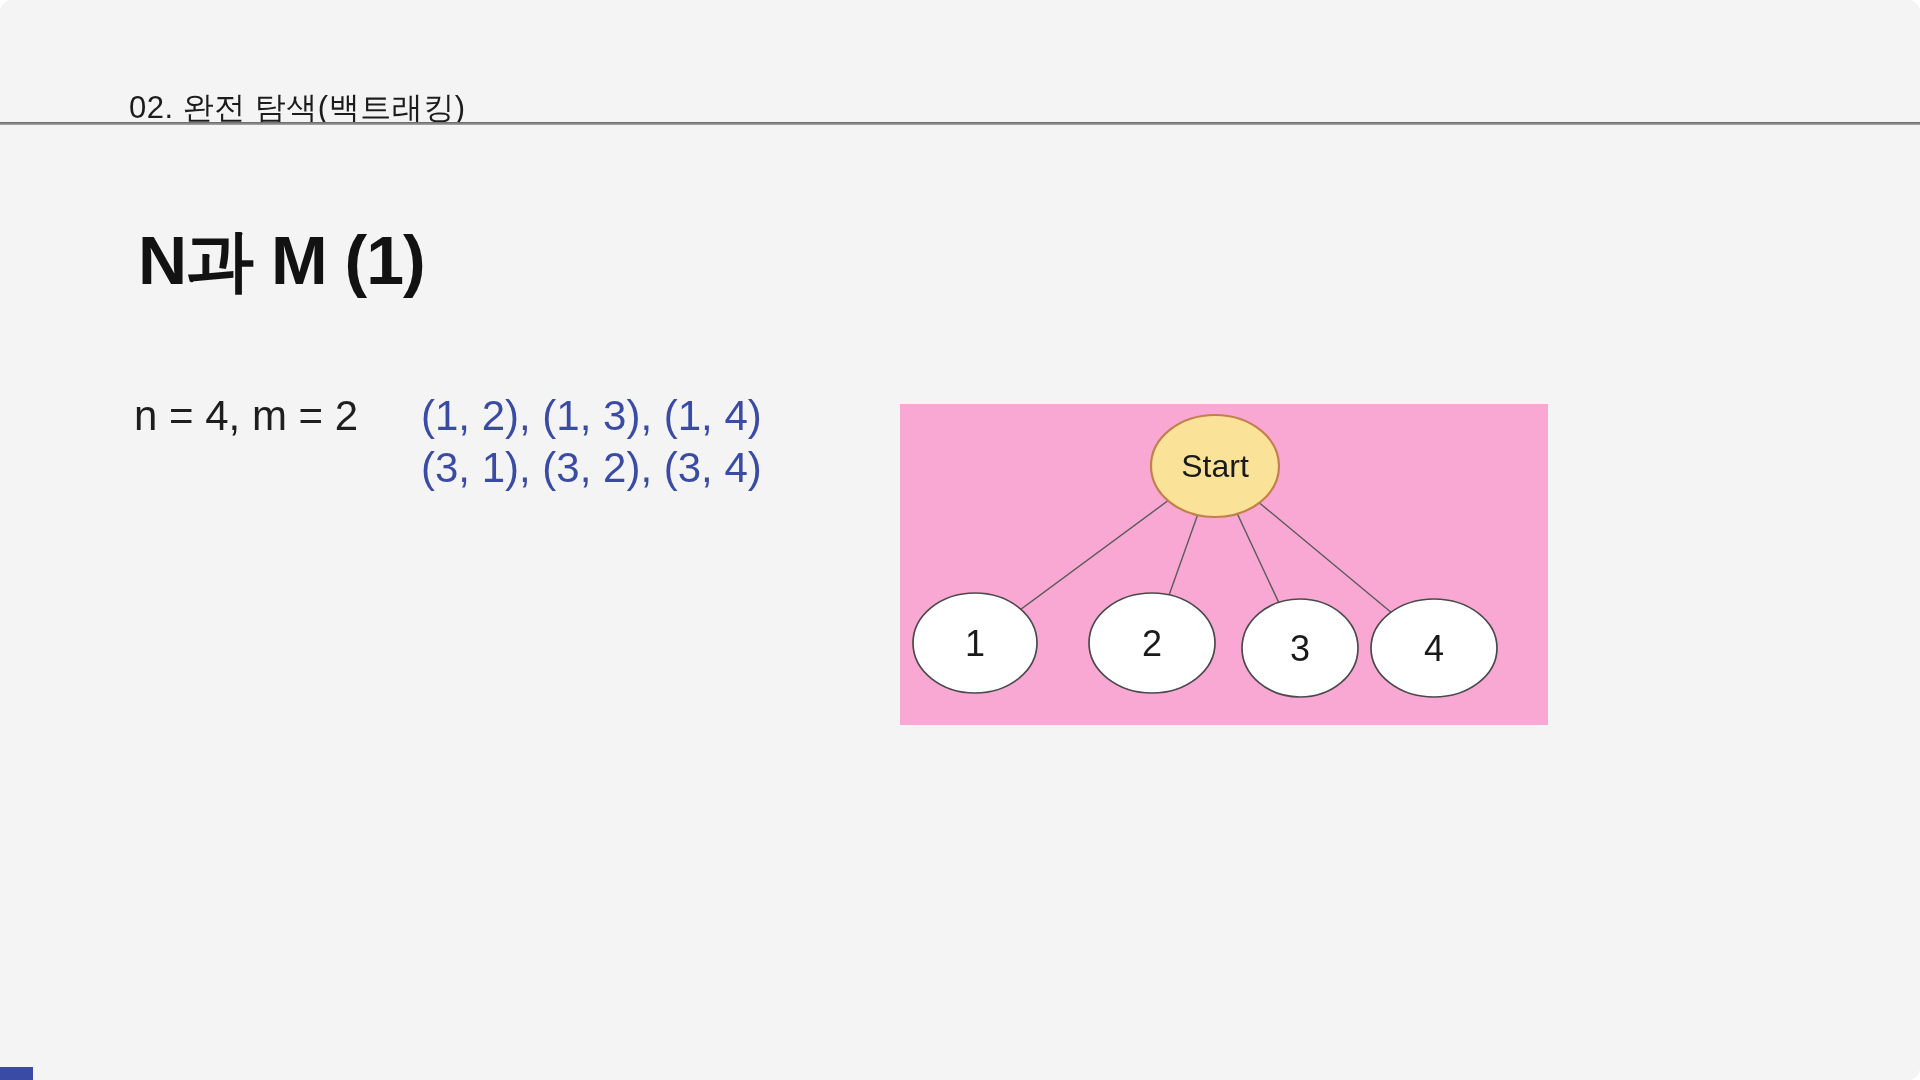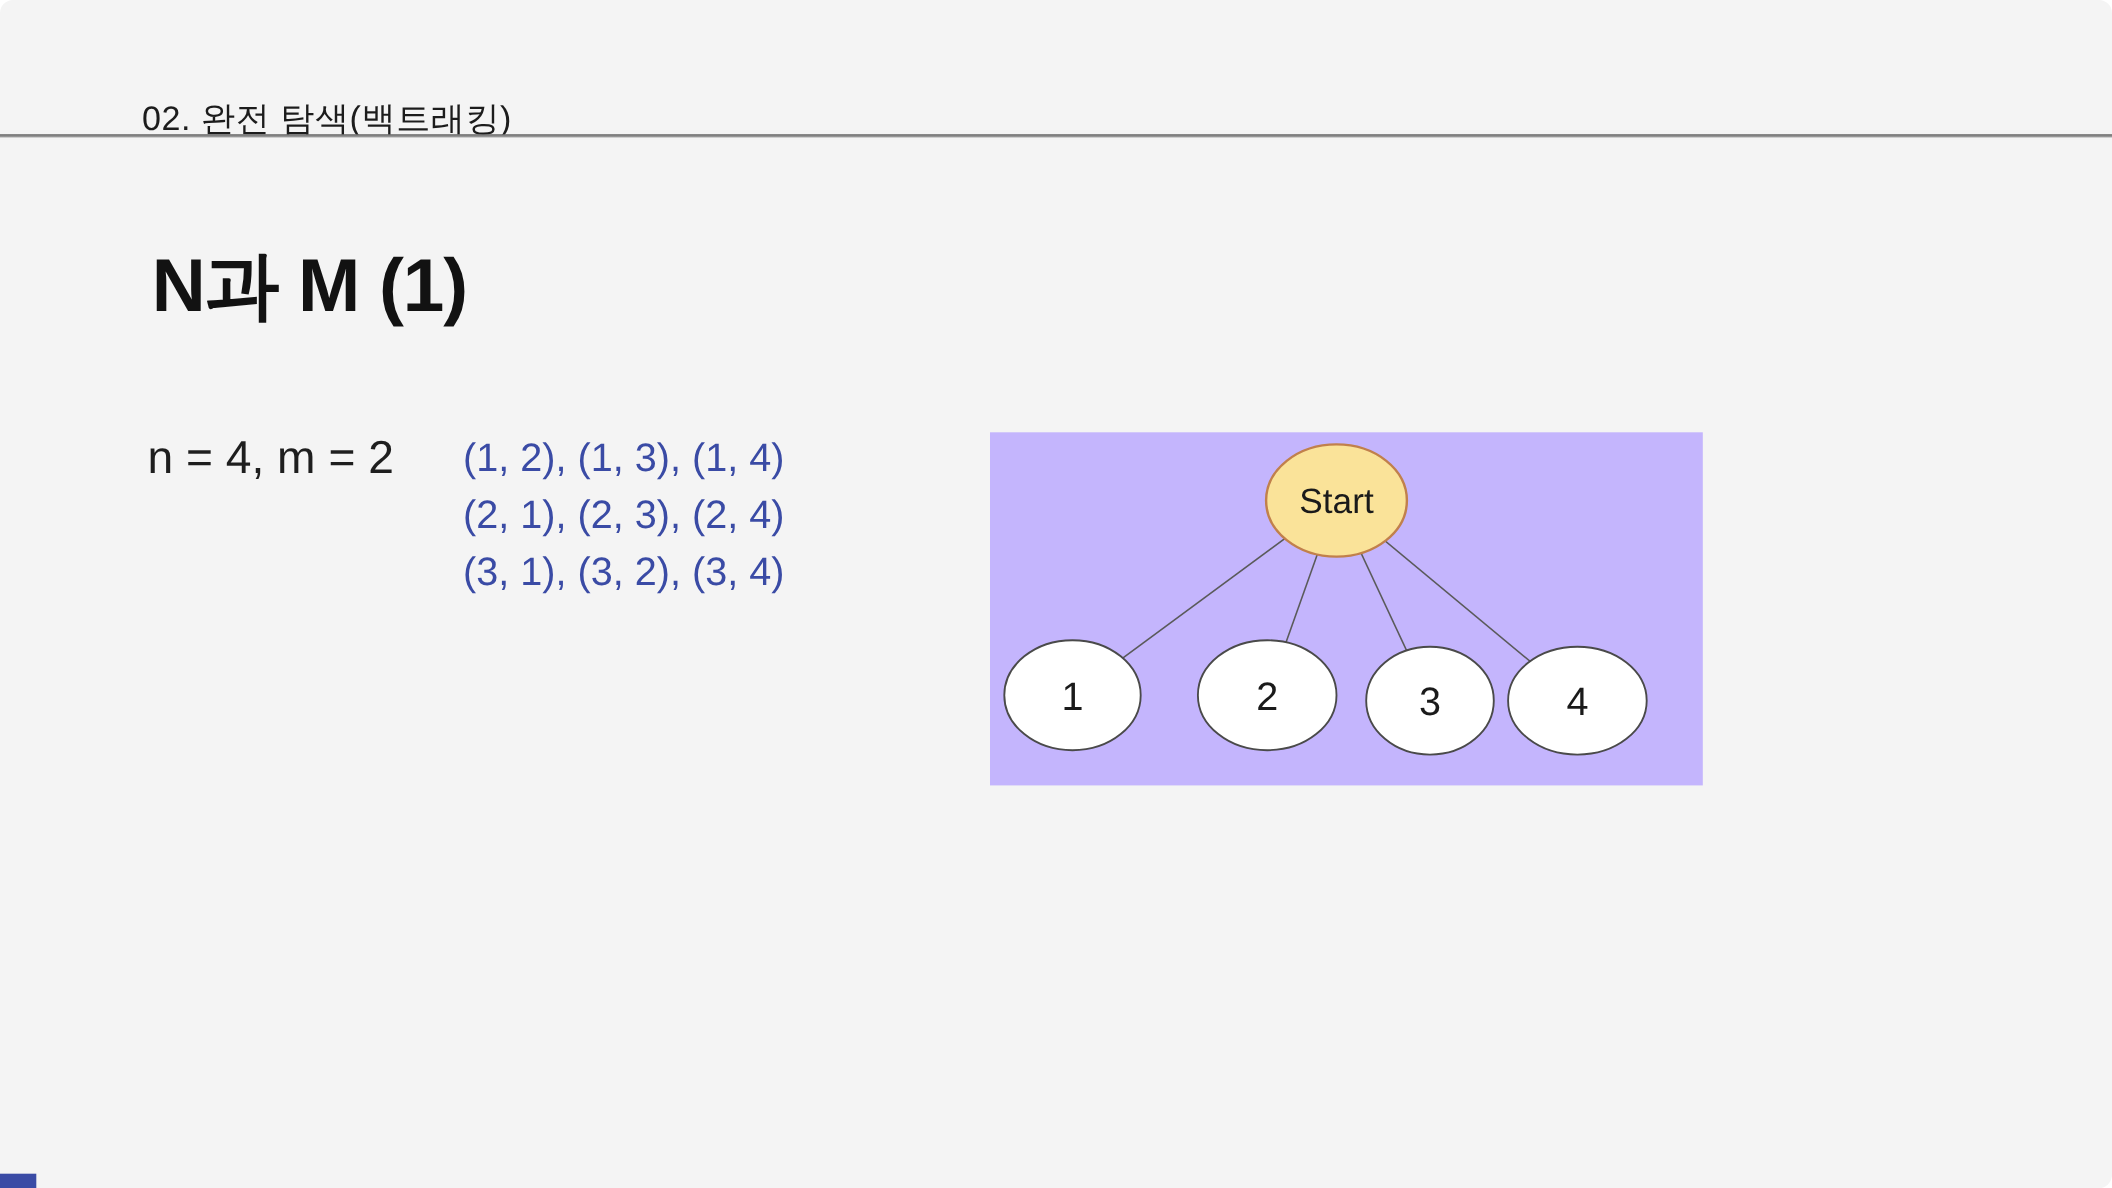--- a/index.html
+++ b/index.html
@@ -55,32 +55,32 @@
     line-height: 52px;
     color: #1e1e1e;
     white-space: nowrap;
     text-align: center;
   }
   .pairs-list {
     position: absolute;
     left: 421px;
     top: 390px;
     color: var(--accent-blue, #3A4BA5);
-    font-size: 36px;
+    font-size: 42px;
     line-height: 52px;
     white-space: nowrap;
   }
   .pair-line { height: 52px; }
   .diagram-panel {
     position: absolute;
     left: 900px;
-    top: 393px;
+    top: 404px;
     width: 648px;
     height: 321px;
-    background: #c4b5fd;
+    background: #f9a8d4;
   }
   .diagram-panel svg { display: block; width: 648px; height: 321px; }
   .tree-edge {
     stroke: var(--edge, #5A5A5A);
     stroke-width: 1.4;
   }
   .child-ellipse {
     fill: #ffffff;
     stroke: var(--node-stroke, #4A4A4A);
     stroke-width: 1.7;
@@ -119,21 +119,20 @@
   <div class="header-breadcrumb">02. 완전 탐색(백트래킹)</div>
 
   <div class="header-divider"></div>
 
   <div class="slide-title">N과 M (1)</div>
 
   <div class="params-text">n = 4, m = 2</div>
 
   <div class="pairs-list">
     <div class="pair-line">(1, 2), (1, 3), (1, 4)</div>
-    <div class="pair-line">(2, 1), (2, 3), (2, 4)</div>
     <div class="pair-line">(3, 1), (3, 2), (3, 4)</div>
   </div>
 
   <div class="diagram-panel">
     <svg viewBox="0 0 648 321">
 
       <line class="tree-edge" x1="315" y1="62" x2="75" y2="239"></line>
       <line class="tree-edge" x1="315" y1="62" x2="252" y2="239"></line>
       <line class="tree-edge" x1="315" y1="62" x2="400" y2="244"></line>
       <line class="tree-edge" x1="315" y1="62" x2="534" y2="244"></line>

